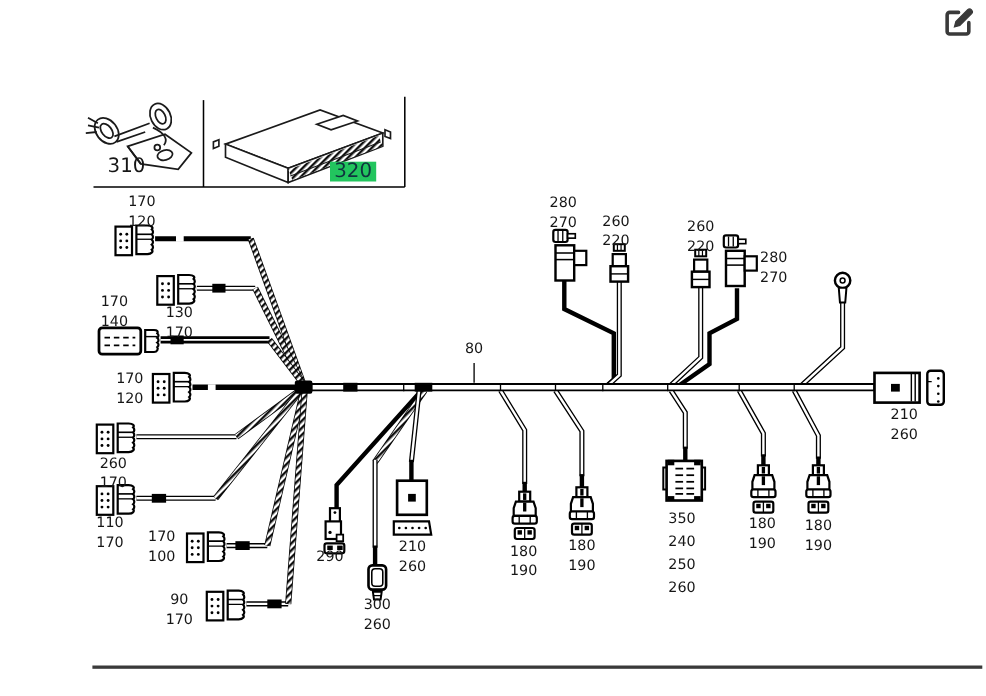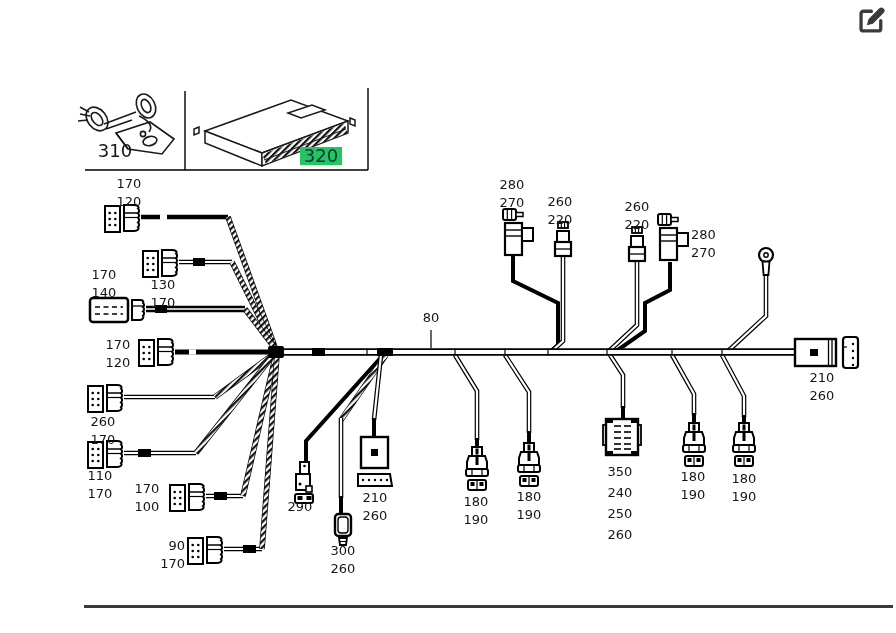--- a/index.html
+++ b/index.html
@@ -9,21 +9,21 @@
   .lbl{position:absolute;font-size:13px;line-height:18px;color:#161616;text-align:center;}
   .lbl span{display:block;}
   
   .l-170-140{left:107px;top:175px;width:44px}
   .l-130-170{left:141px;top:276px;width:44px}
   .l-170-160{left:82px;top:266px;width:44px}
   .l-170-120{left:96px;top:336px;width:44px}
   .l-150-170{left:81px;top:413px;width:44px}
   .l-110-170{left:78px;top:467px;width:44px}
   .l-170-100{left:125px;top:480px;width:44px}
-  .l-90-170{left:141px;top:537px;width:44px;text-align:right}
+  .l-90-170{left:141px;top:537px;width:44px;text-align:center}
   .l-80{left:409px;top:309px;width:44px}
   .l-280-270-a{left:490px;top:176px;width:44px}
   .l-260-220-a{left:538px;top:193px;width:44px}
   .l-260-220-b{left:615px;top:198px;width:44px}
   .l-280-270-b{left:691px;top:226px;width:44px;text-align:left}
   .l-290{left:278px;top:498px;width:44px}
   .l-200-260{left:321px;top:542px;width:44px}
   .l-210-260-m{left:353px;top:489px;width:44px}
   .l-180-190-a{left:454px;top:493px;width:44px}
   .l-180-190-b{left:507px;top:488px;width:44px}

